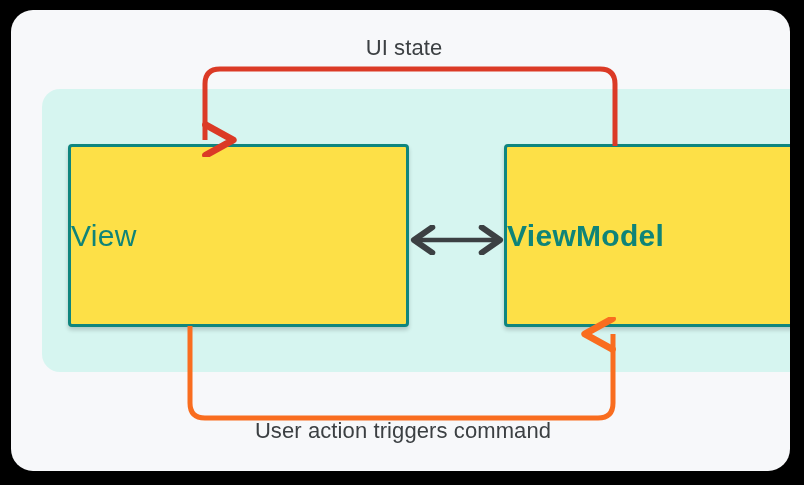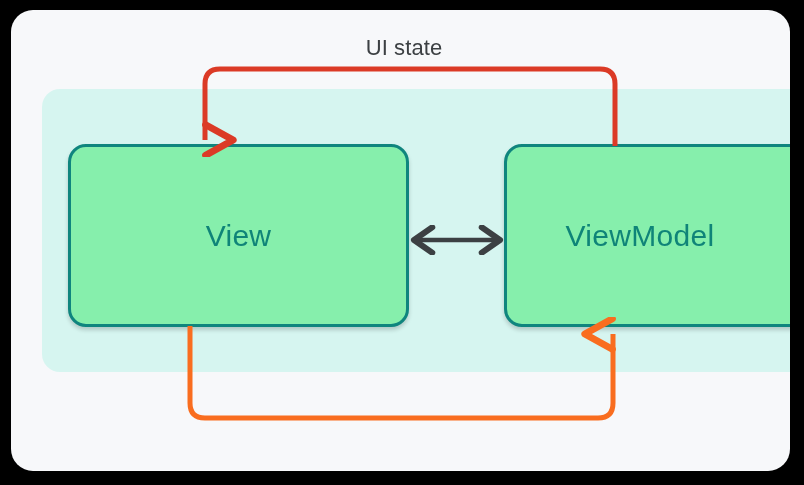--- a/index.html
+++ b/index.html
@@ -51,28 +51,28 @@
     top: 96px;
     font-size: 27px;
     color: #3C4043;
     letter-spacing: 0.2px;
     white-space: nowrap;
   }
 
   
   .comp-box {
     position: absolute;
-    background: #86efac;
+    background: #fde047;
     border: 3.5px solid #0F857E;
-    border-radius: 18px;
+    border-radius: 4px;
     box-sizing: border-box;
     box-shadow: 0 3px 4px rgba(0,0,0,0.18);
     display: flex;
     align-items: center;
-    justify-content: center;
+    justify-content: flex-start;
   }
   .comp-label {
     font-size: 30px;
     color: #0F8478;
     letter-spacing: 0.3px;
     white-space: nowrap;
   }
 
   #box-view {
     left: 57px;              
@@ -83,20 +83,21 @@
 
   #box-viewmodel {
     left: 493px;             
     top: 134px;
     width: 330px;            
     height: 183px;
   }
   #box-viewmodel .comp-label {
     
     margin-right: 58px;
+    font-weight: bold;
   }
 
   
   #label-ui-state {
     position: absolute;
     left: 0;
     top: 35px;
     width: 804px;
     text-align: center;
     font-size: 22px;
@@ -144,20 +145,23 @@
       <span class="comp-label">ViewModel</span>
     </div>
 
   </div>
 
 
   <div id="label-ui-state">
     <span>UI state</span>
   </div>
 
+  <div id="label-user-action">
+    <span>User action triggers command</span>
+  </div>
 
   <svg id="arrows" viewBox="0 0 804 485">
     <defs>
       <marker id="mk-red" viewBox="0 0 12 12" refX="6.2" refY="10.6" markerWidth="7.2" markerHeight="7.2" orient="auto-start-reverse">
         <path d="M1.1 1.2 L6.2 10.4 L11.3 1.2" fill="none" stroke="#DB3A26" stroke-width="2.3" stroke-linecap="round" stroke-linejoin="round" transform="rotate(180 6.2 5.8)"></path>
       </marker>
       <marker id="mk-orange" viewBox="0 0 12 12" refX="6.2" refY="10.6" markerWidth="7.2" markerHeight="7.2" orient="auto-start-reverse">
         <path d="M1.1 1.2 L6.2 10.4 L11.3 1.2" fill="none" stroke="#F96D1F" stroke-width="2.3" stroke-linecap="round" stroke-linejoin="round" transform="rotate(180 6.2 5.8)"></path>
       </marker>
       <marker id="mk-gray-end" viewBox="0 0 12 12" refX="9.4" refY="6" markerWidth="6.6" markerHeight="6.6" orient="auto">

